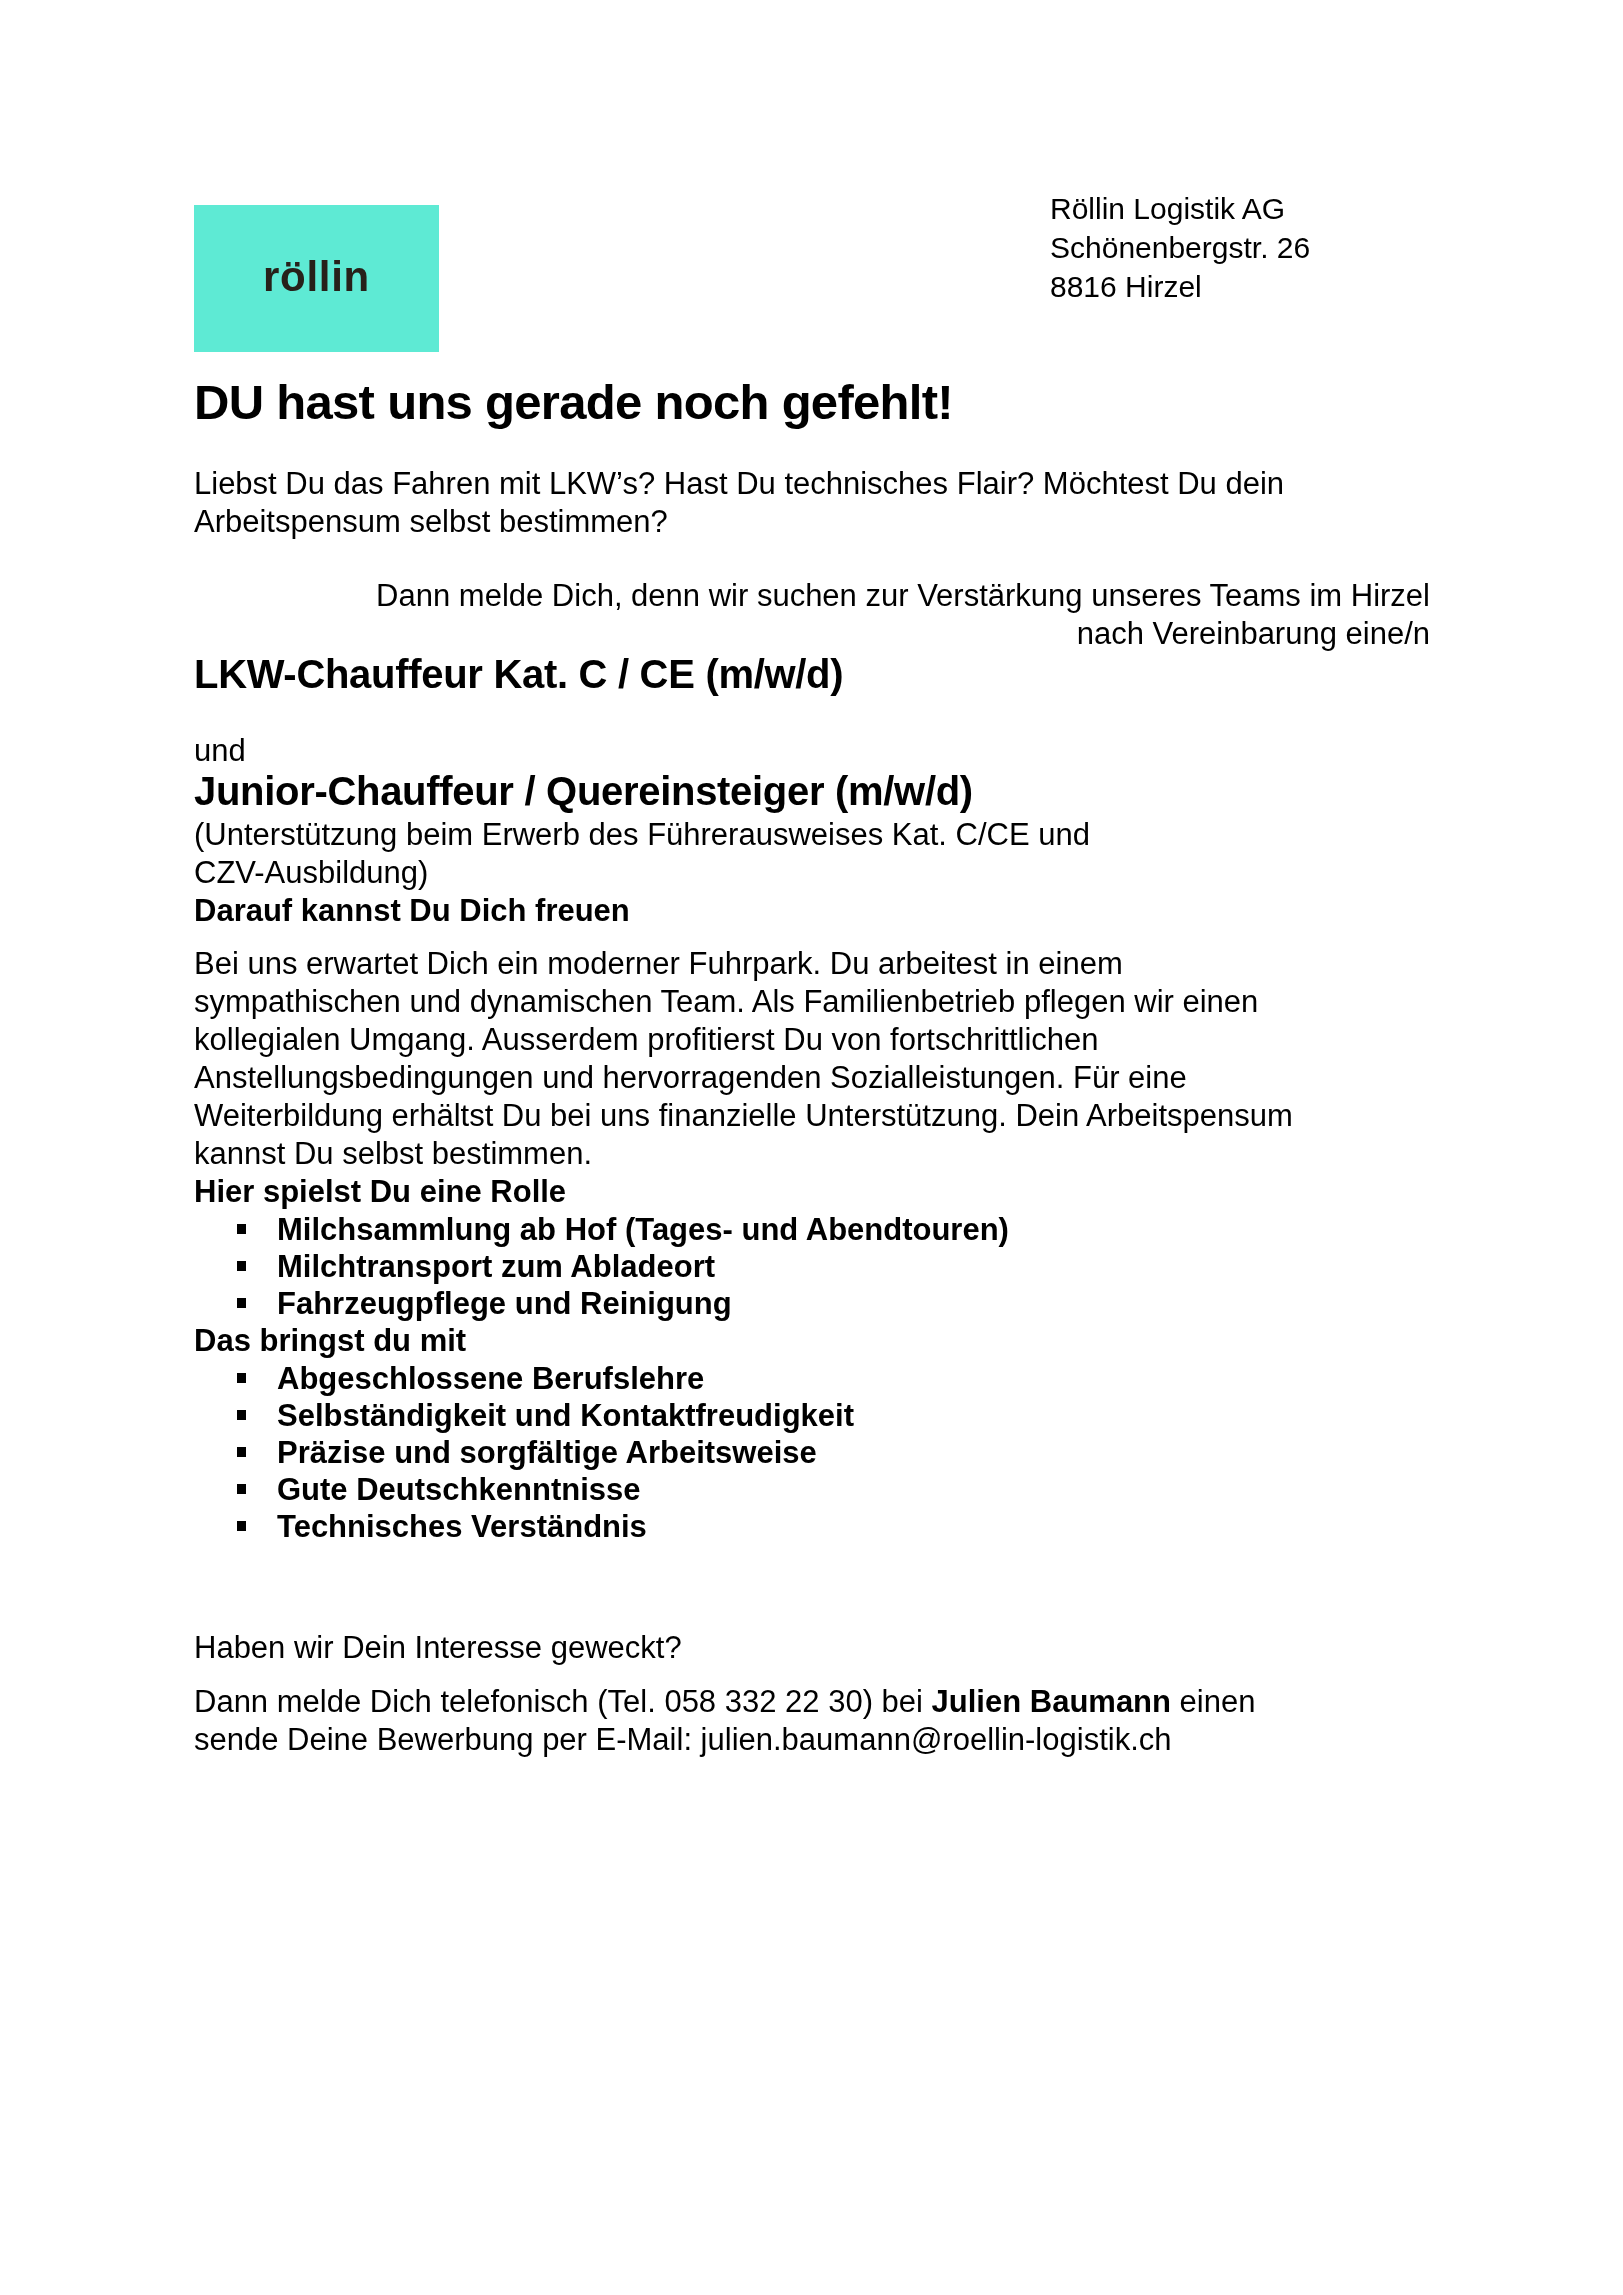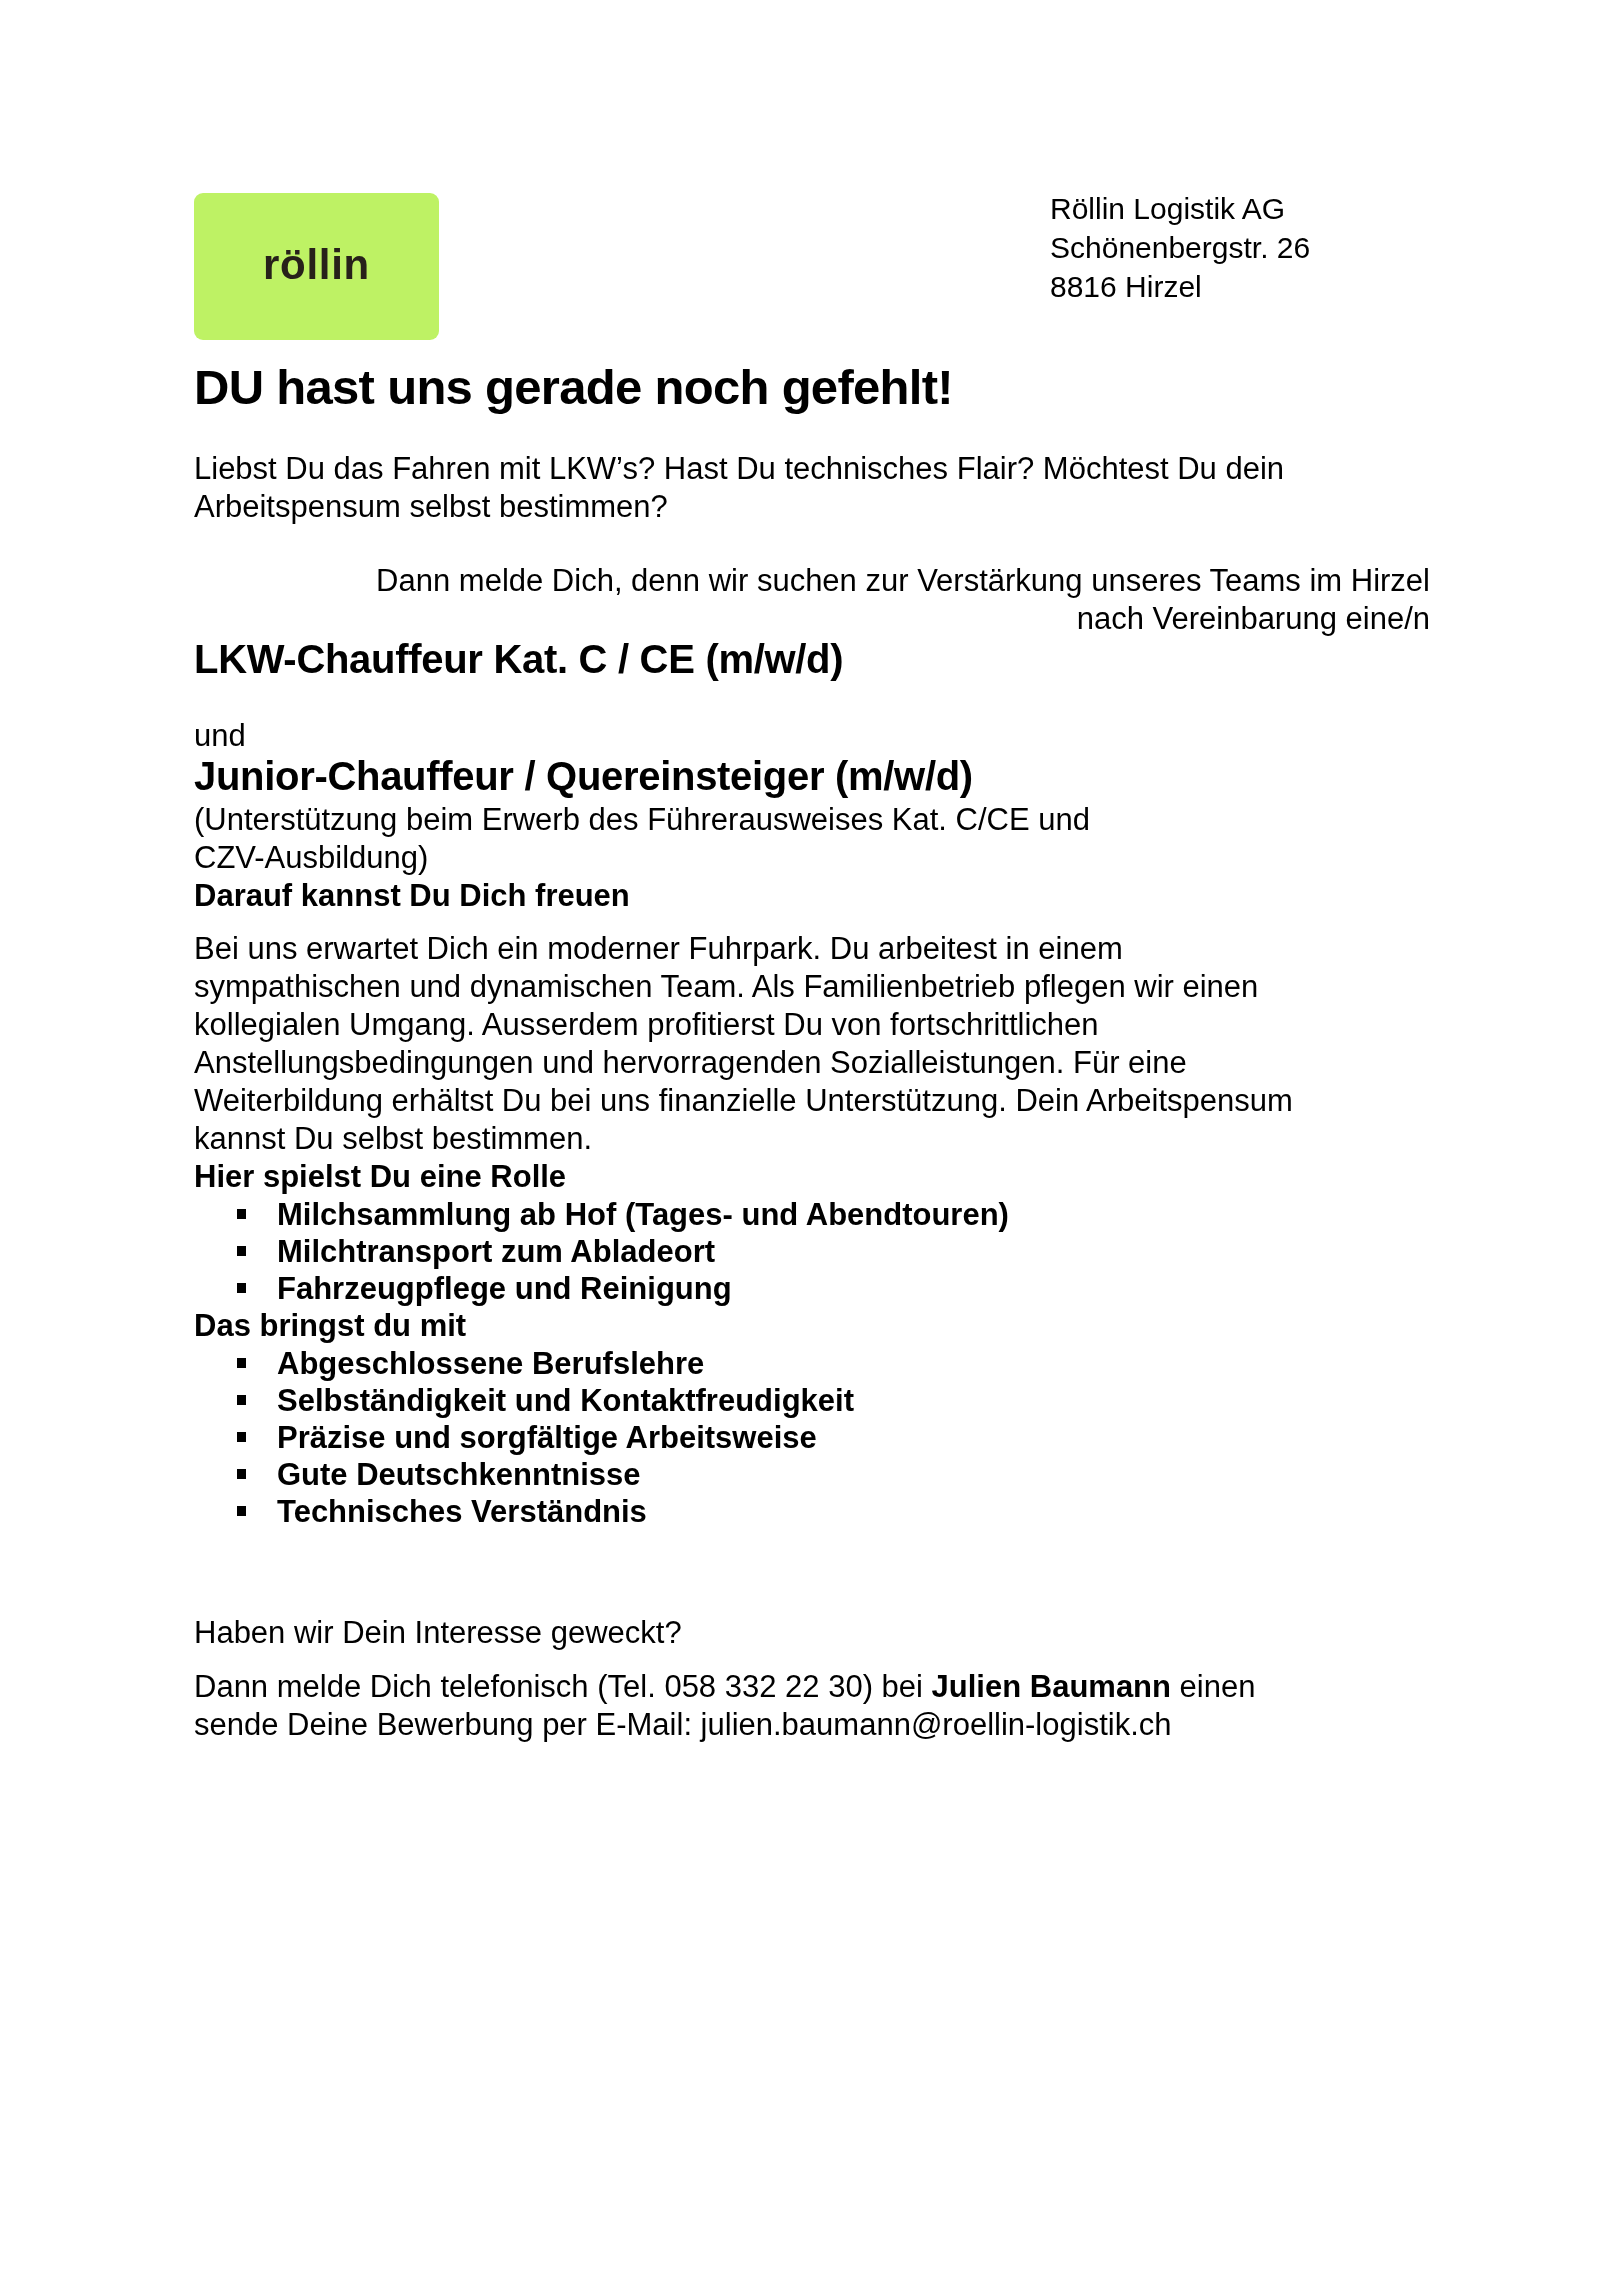--- a/index.html
+++ b/index.html
@@ -23,48 +23,47 @@
   .line { white-space: nowrap; }
 
   
   .header {
     position: relative;
     height: 147px;
   }
   .logo {
     position: absolute;
     left: 0;
-    top: 0;
+    top: 12px;
     width: 245px;
     height: 147px;
-    background: #bef264;
+    background: #5eead4;
     display: flex;
     align-items: center;
     justify-content: center;
-    border-radius: 9px;
   }
   .logo-text {
     font-size: 42px;
     font-weight: bold;
     color: #27211a;
     letter-spacing: 0.7px;
     line-height: 1;
     padding-bottom: 3.9px;
   }
   .address {
     position: absolute;
     left: 856px;
     top: -3.9px;
     font-size: 30px;
     line-height: 39px;
   }
 
   
   h1.headline {
-    margin: 21px 0 0 0;
+    margin: 36px 0 0 0;
     font-size: 49px;
     line-height: 52px;
     font-weight: bold;
     letter-spacing: -0.7px;
     white-space: nowrap;
   }
 
   p { margin: 0; }
   .intro-1 { margin-top: 37px; }
   .intro-2 { margin-top: 36px; text-align: right; }

